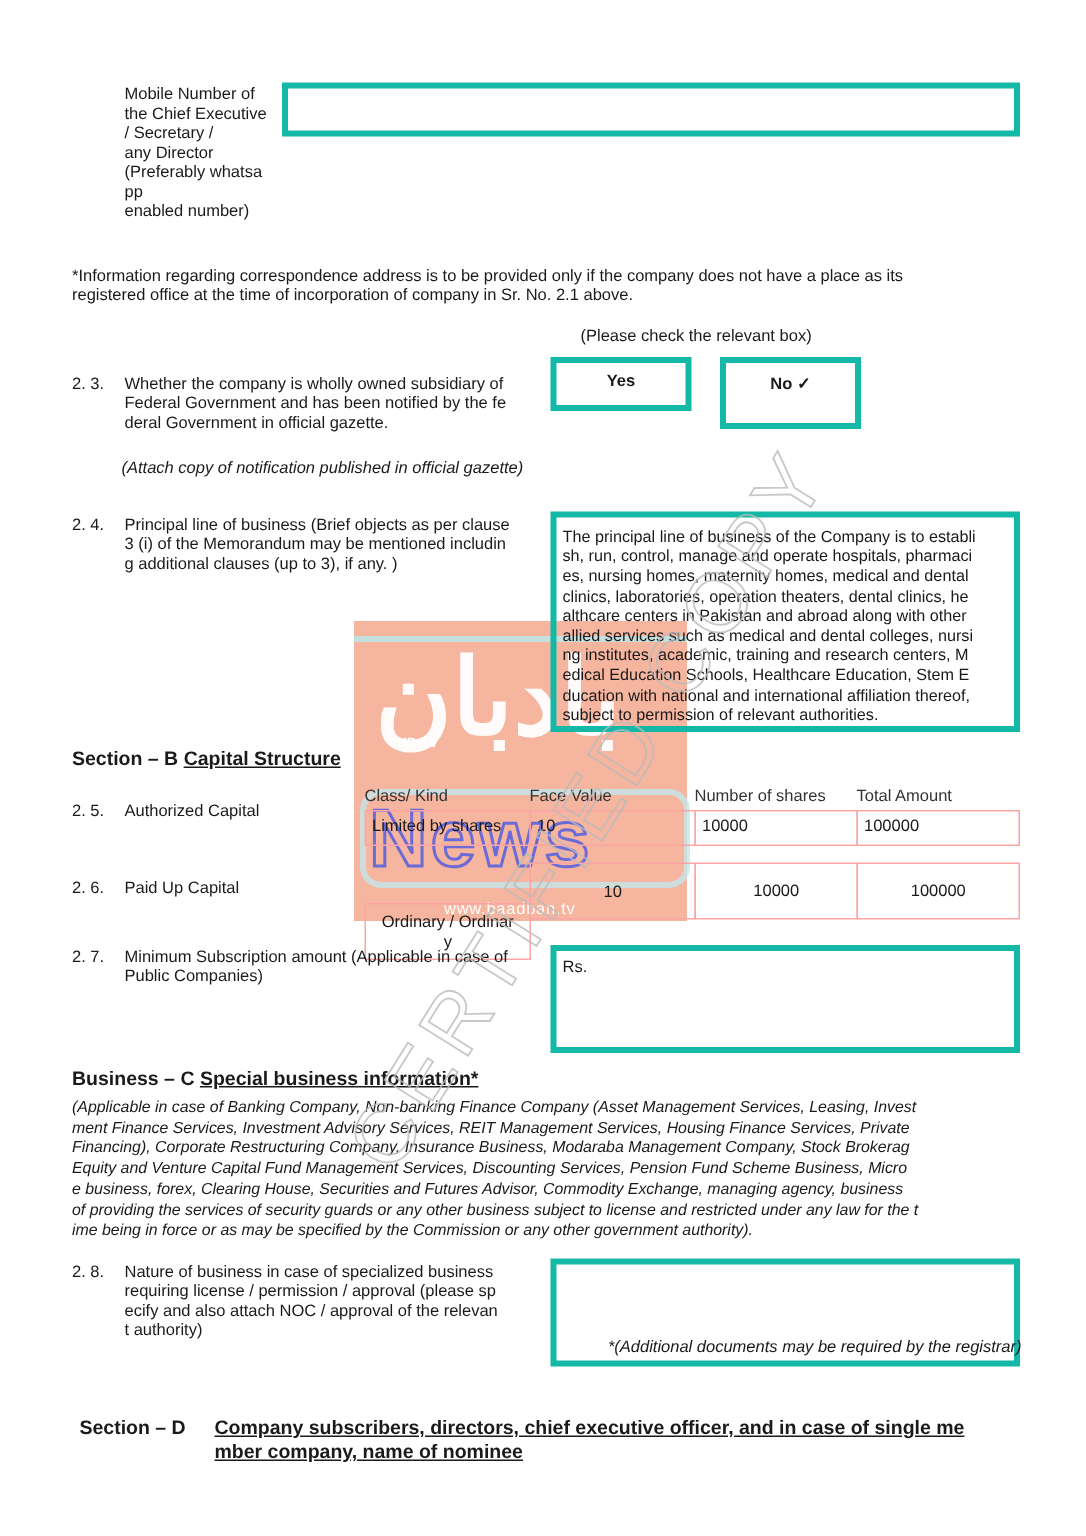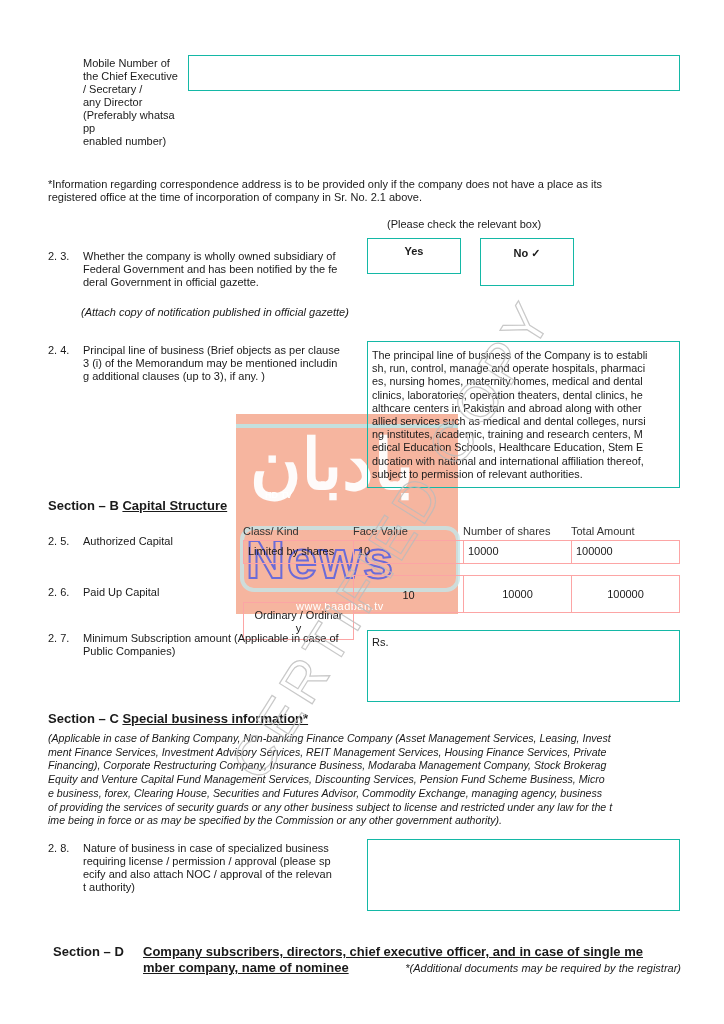--- a/index.html
+++ b/index.html
@@ -1,18 +1,18 @@
 <!DOCTYPE html>
 <html><head>
 <meta charset="utf-8">
 <style>
   * { box-sizing: border-box; margin: 0; padding: 0; }
   html, body { width: 724px; height: 1024px; background: #ffffff; overflow: hidden; }
   body { position: relative; font-family: "Liberation Sans", sans-serif; color: #1a1a1a; font-size: 11px; line-height: 13px; }
-  .box { position: absolute; border: 1px solid #14b8a6; background: transparent; }
+  .box { position: absolute; border: 4px solid #14b8a6; background: transparent; }
   .lbl { position: absolute; font-size: 11px; line-height: 13px; }
   .num { position: absolute; font-size: 11px; line-height: 13px; }
   .italic { font-style: italic; }
   .bold { font-weight: bold; }
   .sec { position: absolute; font-size: 13px; font-weight: bold; line-height: 16px; }
   .sec u { text-decoration: underline; }
   .cell { position: absolute; border: 1px solid #fca5a5; font-size: 11px; line-height: 13px; padding: 4px 4px; }
   .hdr { position: absolute; font-size: 11px; color: #333; text-align: left; }
 
   
@@ -121,21 +121,21 @@
   <div class="num" style="left:48px; top:632px;">2. 7.</div>
   <div class="lbl" style="left:83px; top:632px; width:285px;">
     <div>Minimum Subscription amount (Applicable in case of</div>
     <div>Public Companies)</div>
   </div>
   <div class="box" style="left:367px; top:630px; width:313px; height:72px; padding:5px 4px;">
     <span>Rs.</span>
   </div>
 
   <div class="sec" style="left:48px; top:711px;">
-    <span>Section – C </span><u>Special business information*</u>
+    <span>Business – C </span><u>Special business information*</u>
   </div>
   <div class="lbl italic" style="left:48px; top:732px; width:640px; line-height:13.7px; font-size:10.6px;">
     <div>(Applicable in case of Banking Company, Non-banking Finance Company (Asset Management Services, Leasing, Invest</div>
     <div>ment Finance Services, Investment Advisory Services, REIT Management Services, Housing Finance Services, Private</div>
     <div>Financing), Corporate Restructuring Company, Insurance Business, Modaraba Management Company, Stock Brokerag</div>
     <div>Equity and Venture Capital Fund Management Services, Discounting Services, Pension Fund Scheme Business, Micro</div>
     <div>e business, forex, Clearing House, Securities and Futures Advisor, Commodity Exchange, managing agency, business</div>
     <div>of providing the services of security guards or any other business subject to license and restricted under any law for the t</div>
     <div>ime being in force or as may be specified by the Commission or any other government authority).</div>
   </div>
@@ -143,21 +143,21 @@
   <div class="num" style="left:48px; top:842px;">2. 8.</div>
   <div class="lbl" style="left:83px; top:842px; width:280px;">
     <div>Nature of business in case of specialized business</div>
     <div>requiring license / permission / approval (please sp</div>
     <div>ecify and also attach NOC / approval of the relevan</div>
     <div>t authority)</div>
   </div>
   <div class="box" style="left:367px; top:839px; width:313px; height:72px;">
     <span></span>
   </div>
-  <div class="lbl italic" style="right:43px; top:962px; text-align:right;">*(Additional documents may be required by the registrar)</div>
+  <div class="lbl italic" style="right:43px; top:892px; text-align:right;">*(Additional documents may be required by the registrar)</div>
 
   <div class="sec" style="left:53px; top:944px;">Section – D</div>
   <div class="sec" style="left:143px; top:944px; width:540px;">
     <div><u>Company subscribers, directors, chief executive officer, and in case of single me</u></div>
     <div><u>mber company, name of nominee</u></div>
   </div>
 
 </div>
 
 </body></html>

